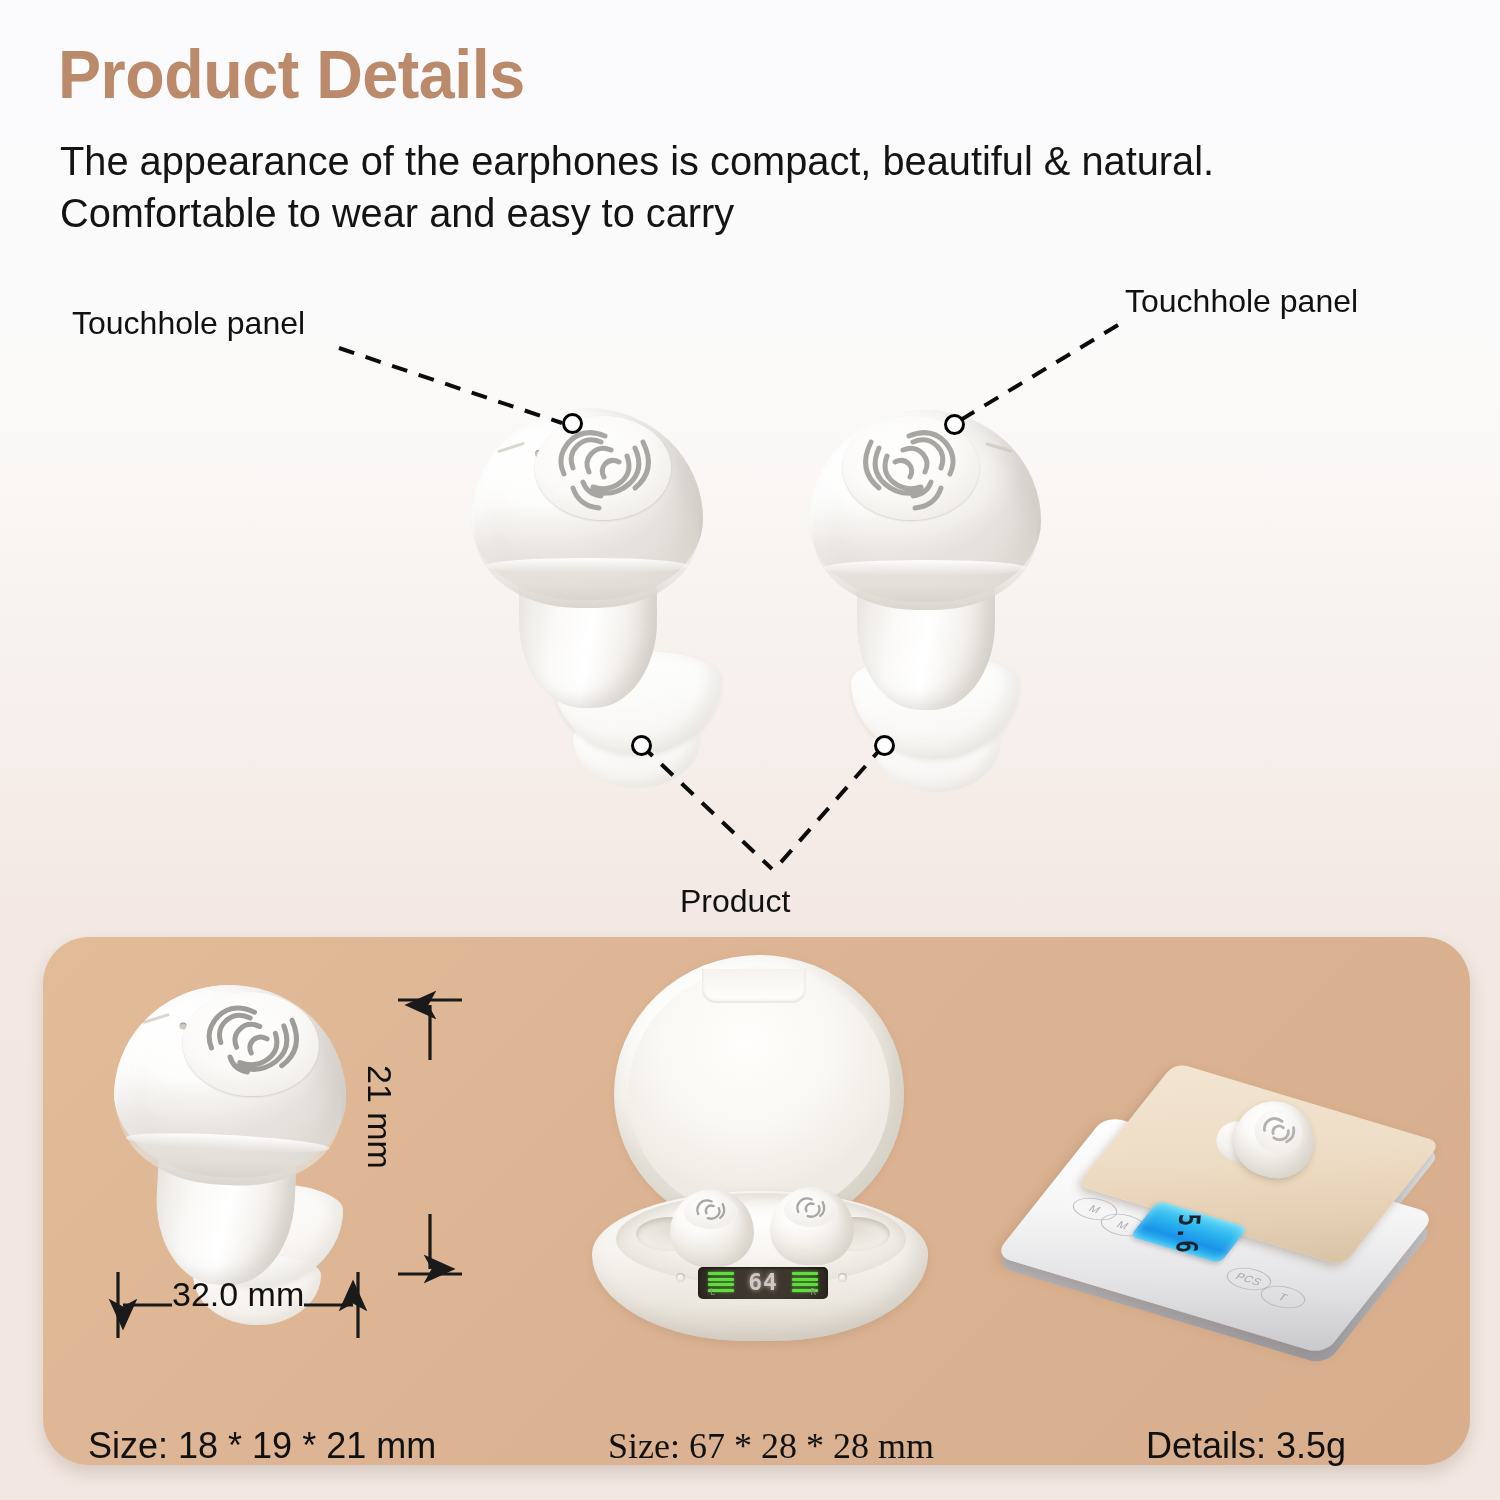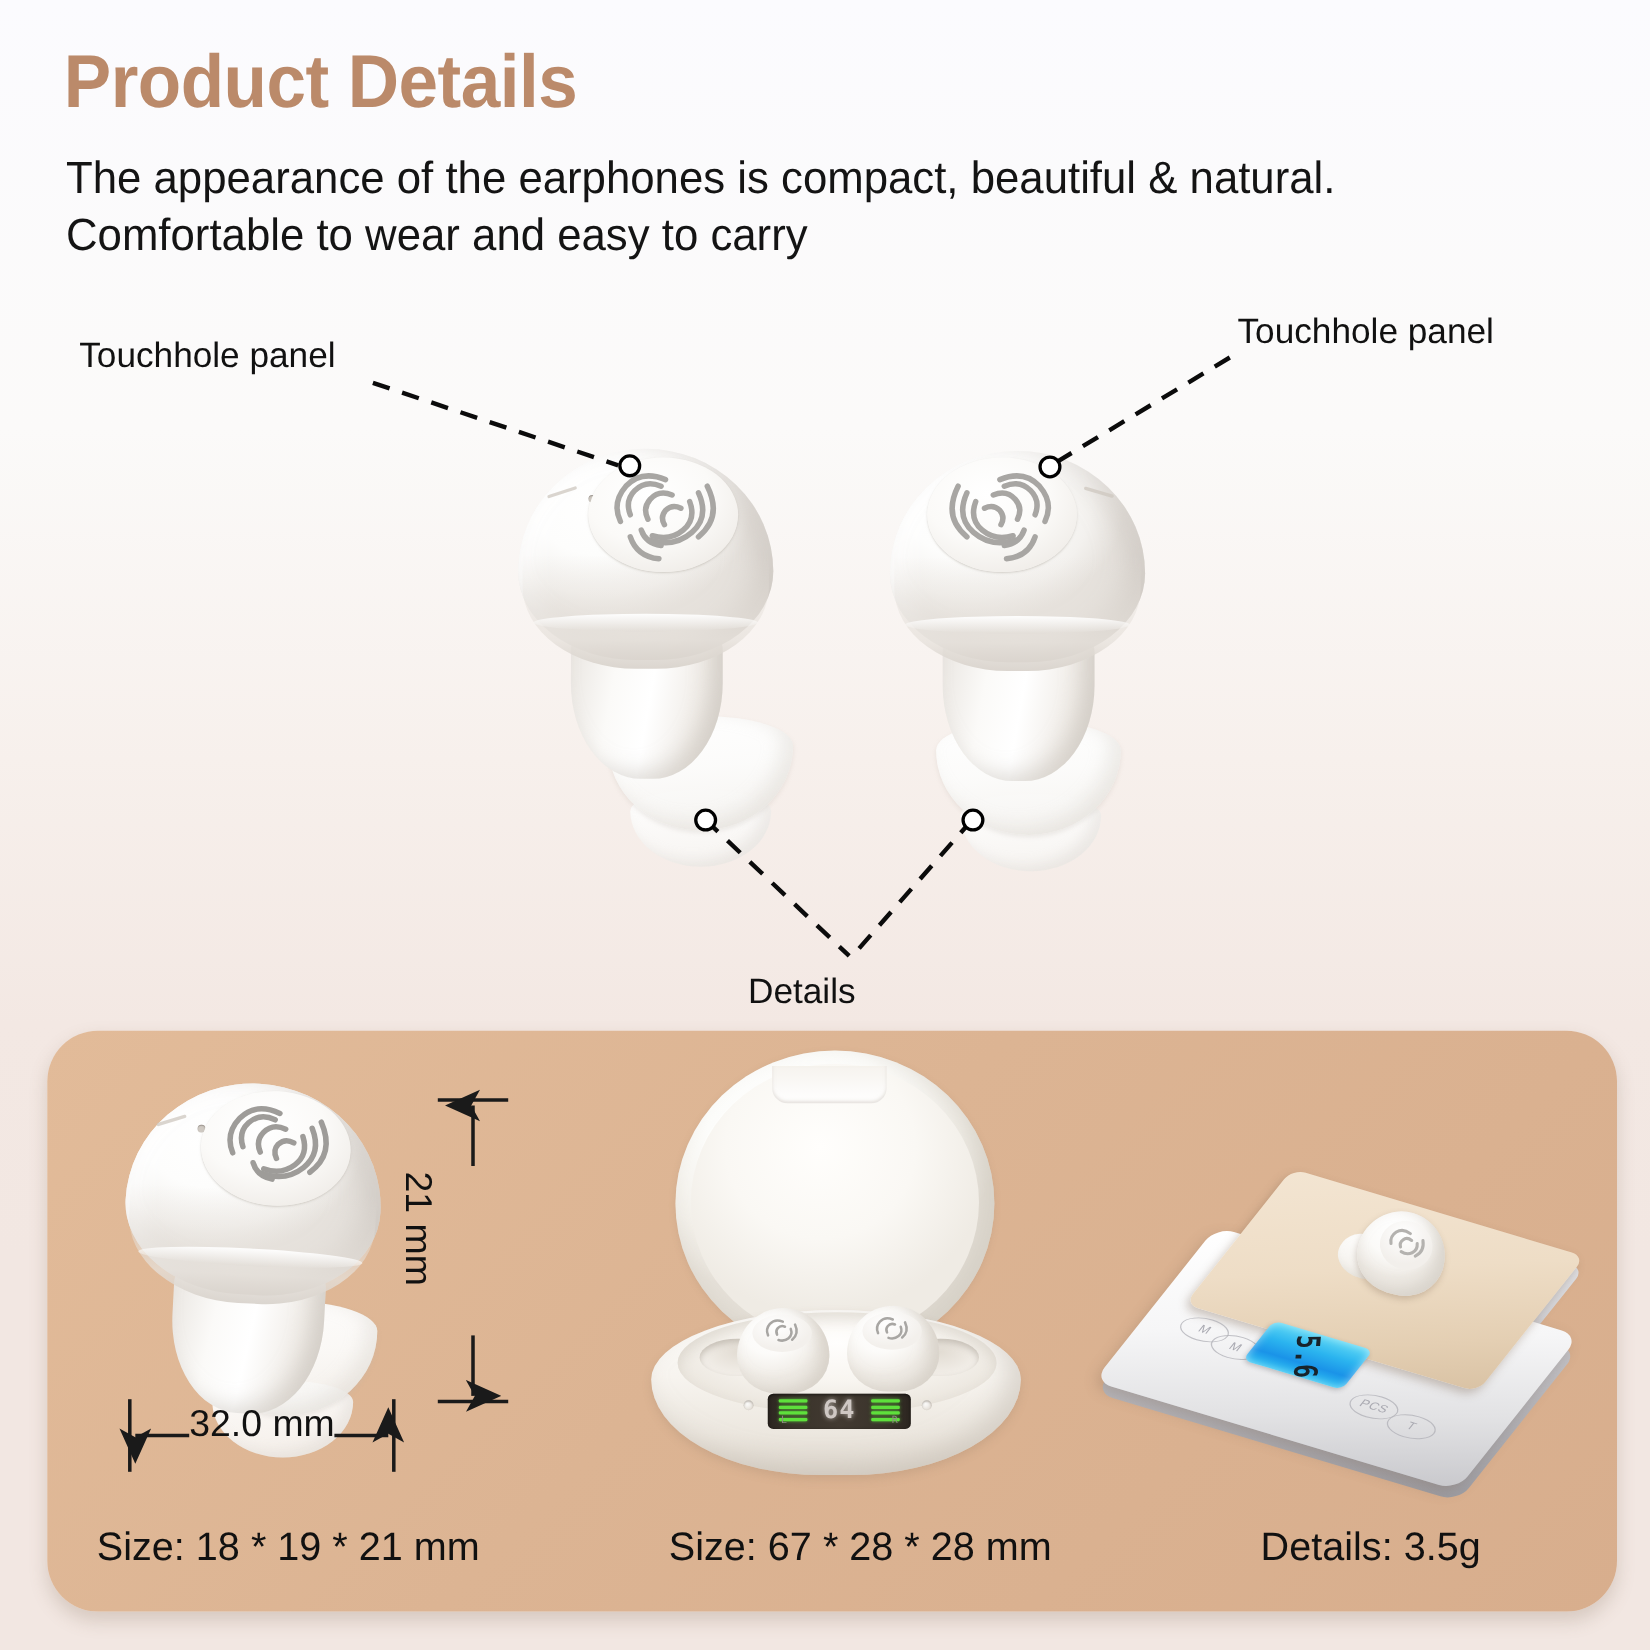--- a/index.html
+++ b/index.html
@@ -102,24 +102,24 @@
 
   
   #panel{
     position:absolute;left:43px;top:937px;width:1427px;height:528px;
     background:linear-gradient(135deg,#e2bb99 0%,#dcb493 45%,#d8ae8d 100%);
     border-radius:46px;
     box-shadow:0 8px 16px rgba(120,95,75,.22);
     z-index:5;
   }
   .caption{
-    position:absolute;font-size:36px;color:#111;white-space:nowrap;z-index:9;
+    position:absolute;font-size:36px;color:#111;white-space:nowrap;z-index:9;margin-top:40px;
   }
   #cap1{left:88px;top:1385px;}
-  #cap2{left:608px;top:1385px;}
+  #cap2{left:608px;top:1385px;font-family:Liberation Serif, serif;}
   #cap3{left:1146px;top:1385px;}
 
   
   svg.dims{position:absolute;left:0;top:0;width:1500px;height:1500px;pointer-events:none;z-index:9;}
   .dimtext{
     position:absolute;font-size:34px;color:#111;z-index:10;white-space:nowrap;
   }
   #dim-v{left:399px;top:1065px;transform:rotate(90deg);transform-origin:left top;}
   #dim-h{left:172px;top:1275px;}
 
@@ -347,21 +347,21 @@
     </g>
   </svg>
 
   <div class="dot" style="left:562px;top:413px;"></div>
   <div class="dot" style="left:944px;top:414px;"></div>
   <div class="dot" style="left:631px;top:735px;"></div>
   <div class="dot" style="left:874px;top:735px;"></div>
 
   <div class="callout" id="callout-left">Touchhole panel</div>
   <div class="callout" id="callout-right">Touchhole panel</div>
-  <div class="callout" id="callout-earplugs">Details</div>
+  <div class="callout" id="callout-earplugs">Product</div>
 
   <div id="panel"></div>
 
   <div class="tip2" style="left:193px;top:1255px;z-index:7;"></div>
   <div class="tip" style="left:175px;top:1183px;z-index:7;"></div>
 
   <div class="bud" style="left:112px;top:985px;width:232px;height:300px;z-index:8;transform:rotate(3deg);">
     <div class="stem"></div>
     <div class="head"></div>
     <div class="headshade"></div>

